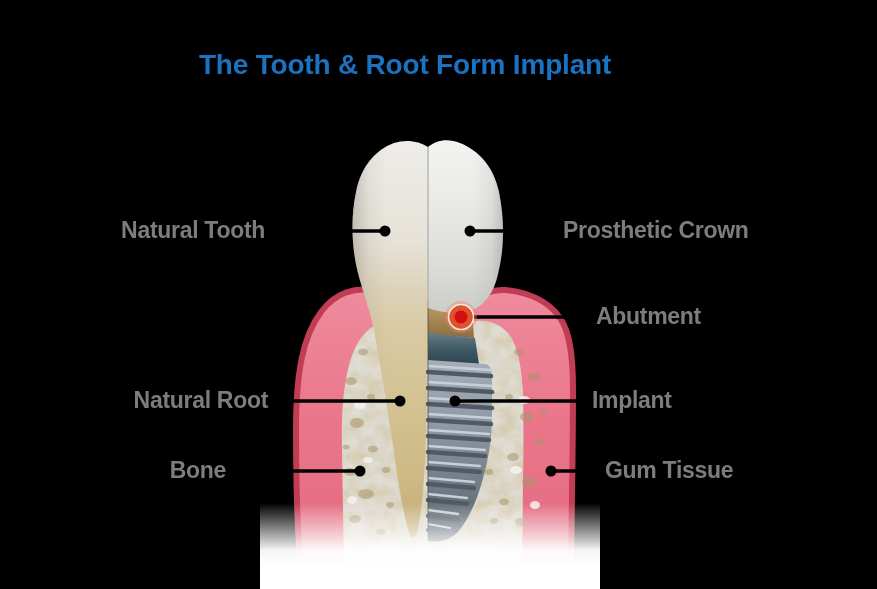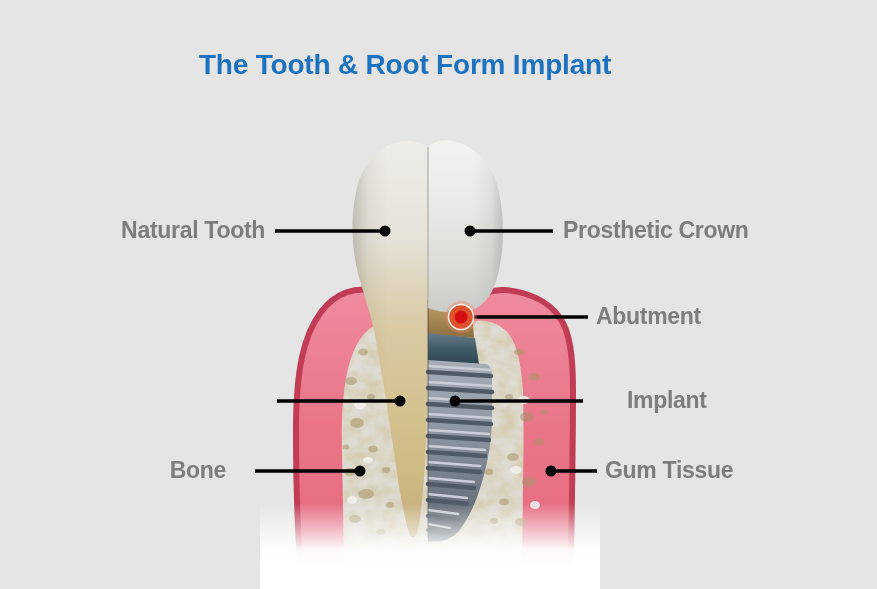--- a/index.html
+++ b/index.html
@@ -1,19 +1,19 @@
 <!DOCTYPE html>
 <html><head>
 <meta charset="utf-8">
 <style>
   html,body { margin:0; padding:0; background:#ffffff; }
   .stage {
     position:relative;
     width:877px; height:589px;
-    background:#e5e5e5;
+    background:#000000;
     overflow:hidden;
     font-family:"Liberation Sans", sans-serif;
   }
   .title {
     position:absolute;
     left:405px; top:49px;
     transform:translateX(-50%);
     font-family:"Liberation Sans", sans-serif;
     font-size:28px; font-weight:700;
     letter-spacing:-0.2px;
@@ -202,17 +202,18 @@
       <circle cx="461" cy="317" r="16" fill="rgba(238,130,95,0.38)"></circle>
       <circle cx="461" cy="317" r="12" fill="#e0512d"></circle>
       <circle cx="461" cy="317" r="12.5" fill="none" stroke="rgba(255,255,255,0.8)" stroke-width="1.6"></circle>
       <circle cx="461" cy="317" r="6.5" fill="#d40f12"></circle>
     </g>
   </svg>
 
   <div class="lbl" style="left:563px;top:231px">Prosthetic Crown</div>
   <div class="lbl" style="right:612px;top:231px">Natural Tooth</div>
   <div class="lbl" style="left:596px;top:317px">Abutment</div>
-  <div class="lbl" style="left:627px;top:401px">Implant</div>
+  <div class="lbl" style="right:609px;top:401px">Natural Root</div>
+  <div class="lbl" style="left:592px;top:401px">Implant</div>
   <div class="lbl" style="right:651px;top:471px">Bone</div>
   <div class="lbl" style="left:605px;top:471px">Gum Tissue</div>
 
 </div>
 
 </body></html>

